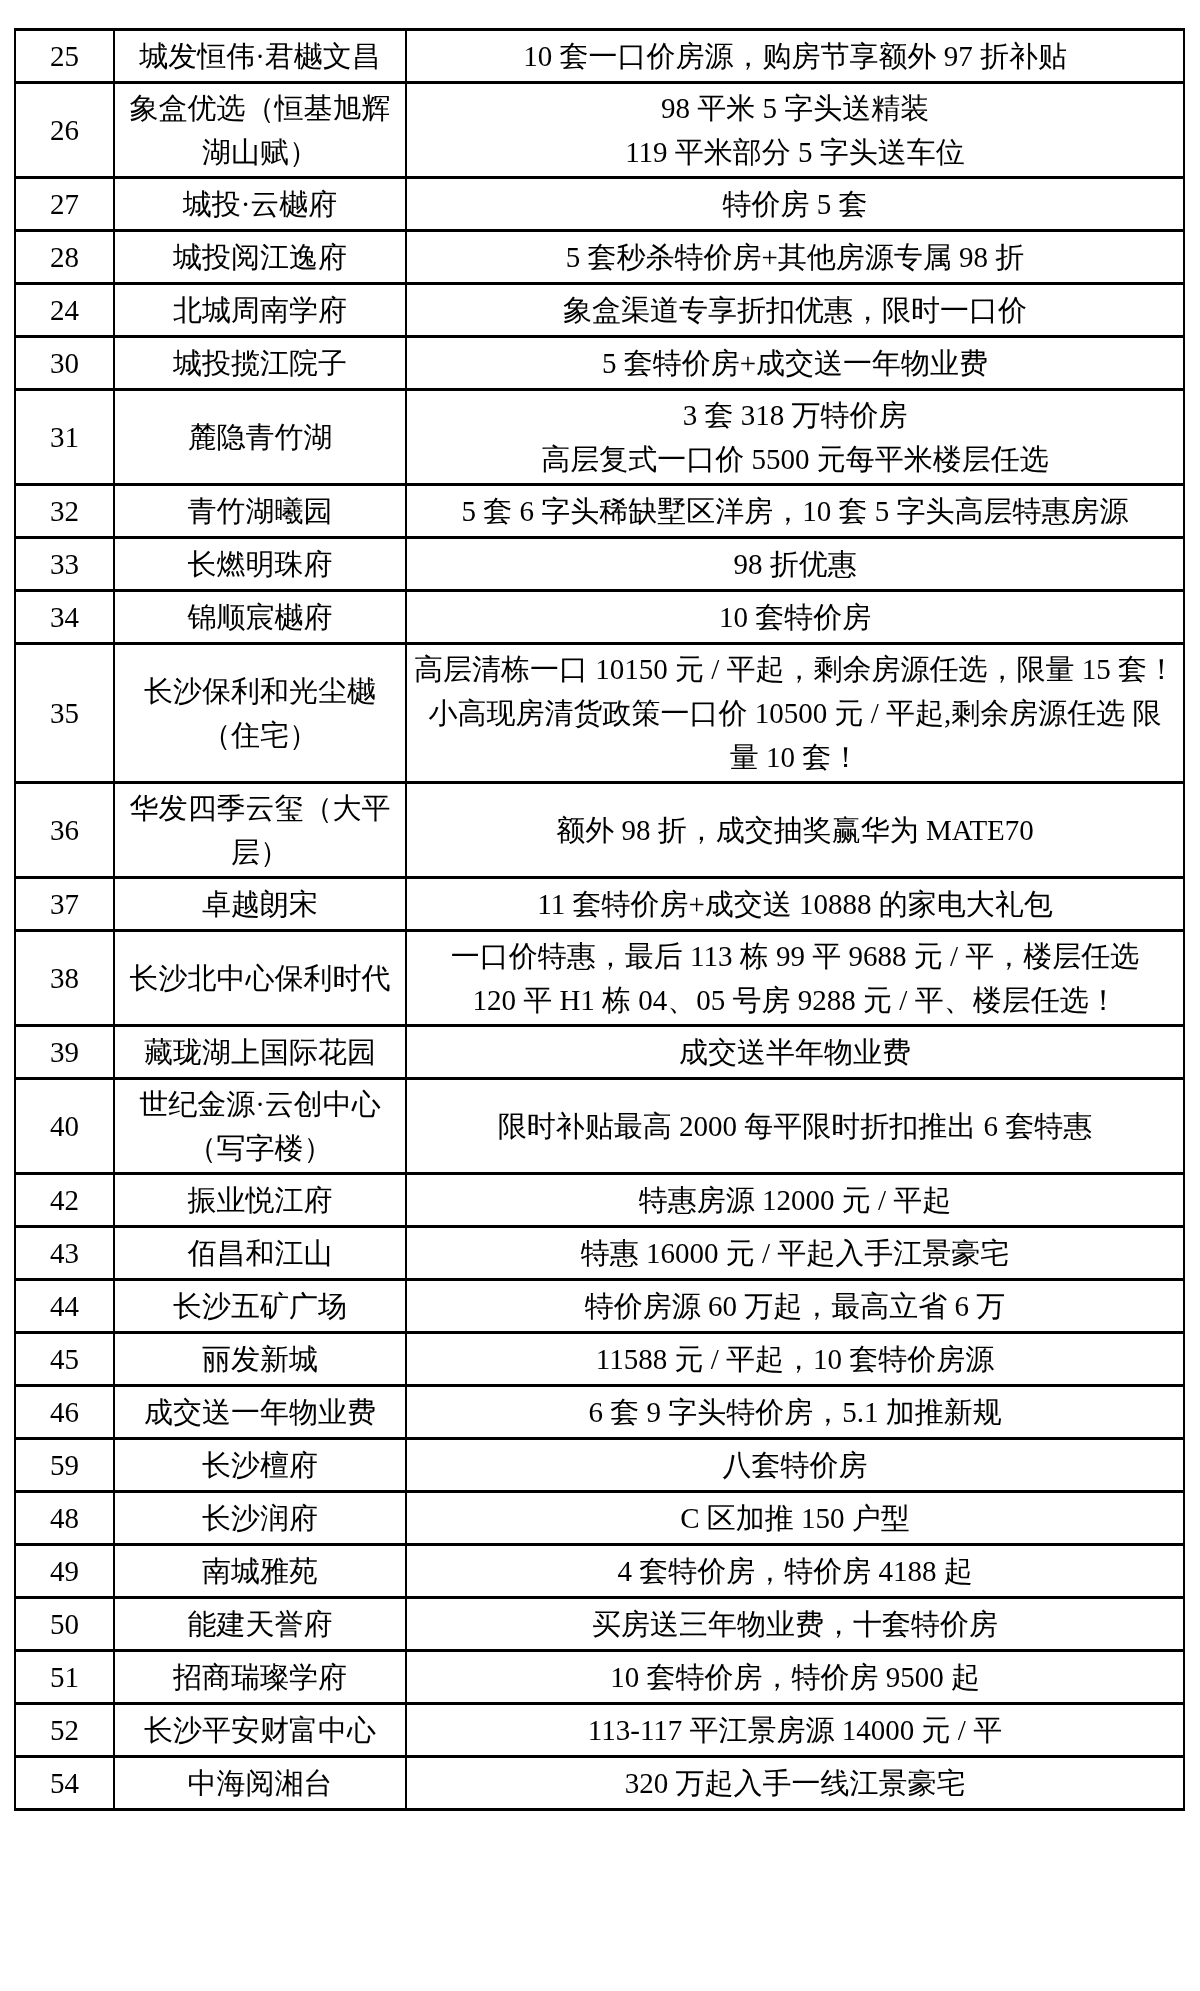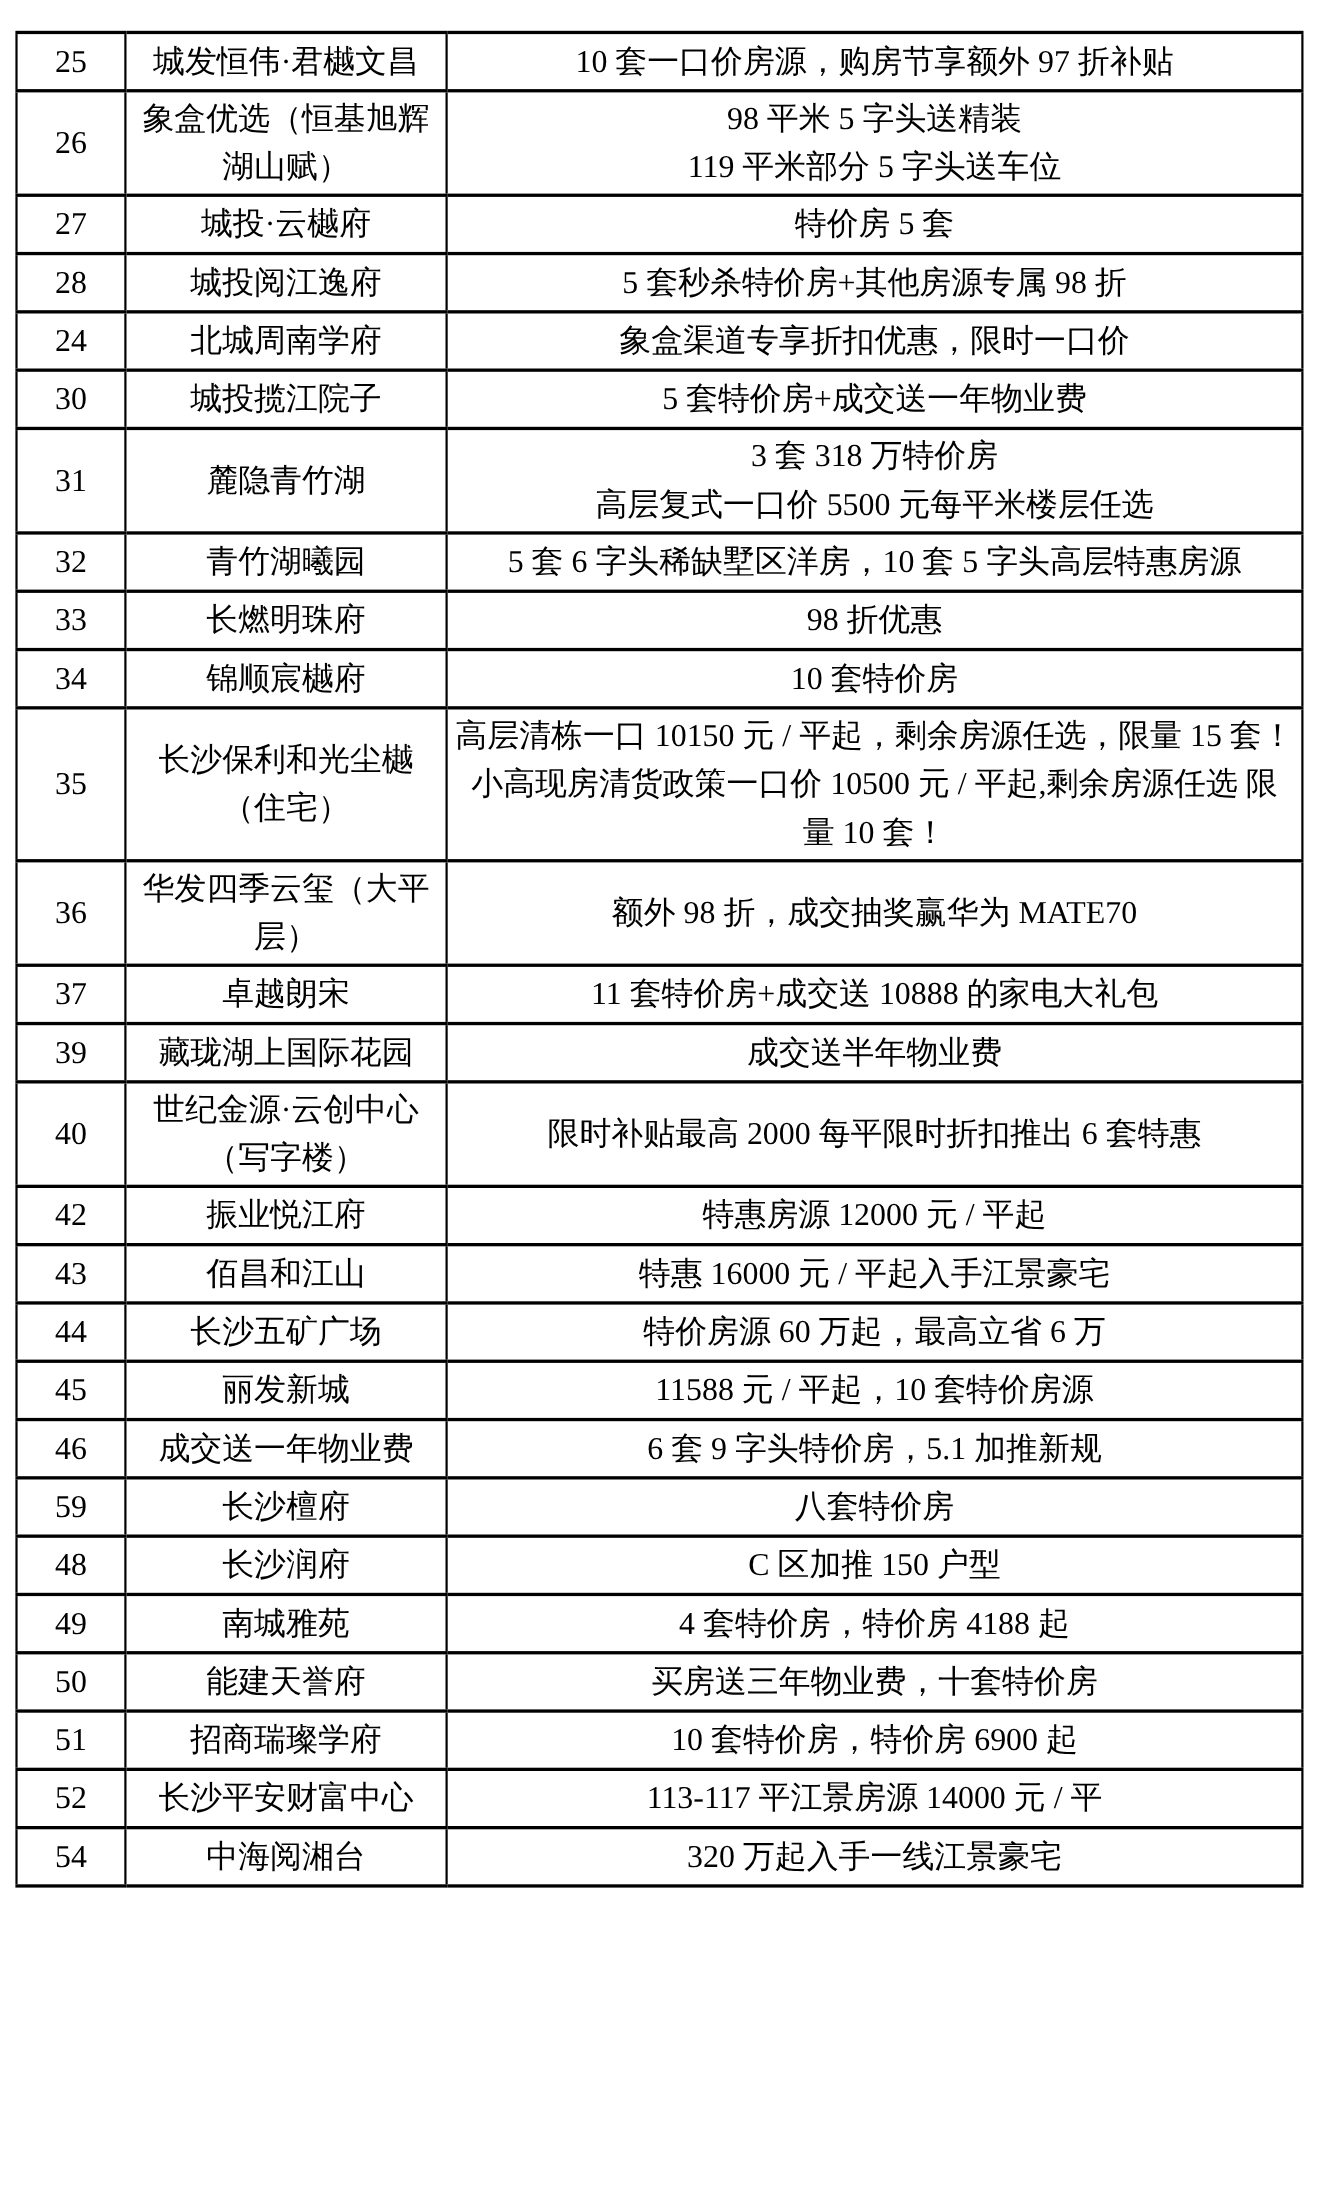--- a/index.html
+++ b/index.html
@@ -178,20 +178,30 @@
         </tr>
         <tr class="h1">
           <td class="col-num">37</td>
           <td class="col-name">
             <span class="line">卓越朗宋</span>
           </td>
           <td class="col-desc">
             <span class="line">11 套特价房+成交送 10888 的家电大礼包</span>
           </td>
         </tr>
+        <tr class="h2">
+          <td class="col-num">38</td>
+          <td class="col-name">
+            <span class="line">长沙北中心保利时代</span>
+          </td>
+          <td class="col-desc">
+            <span class="line">一口价特惠，最后 113 栋 99 平 9688 元 / 平，楼层任选</span>
+            <span class="line">120 平 H1 栋 04、05 号房 9288 元 / 平、楼层任选！</span>
+          </td>
+        </tr>
         <tr class="h1">
           <td class="col-num">39</td>
           <td class="col-name">
             <span class="line">藏珑湖上国际花园</span>
           </td>
           <td class="col-desc">
             <span class="line">成交送半年物业费</span>
           </td>
         </tr>
         <tr class="h2">
@@ -284,21 +294,21 @@
           <td class="col-desc">
             <span class="line">买房送三年物业费，十套特价房</span>
           </td>
         </tr>
         <tr class="h1">
           <td class="col-num">51</td>
           <td class="col-name">
             <span class="line">招商瑞璨学府</span>
           </td>
           <td class="col-desc">
-            <span class="line">10 套特价房，特价房 6900 起</span>
+            <span class="line">10 套特价房，特价房 9500 起</span>
           </td>
         </tr>
         <tr class="h1">
           <td class="col-num">52</td>
           <td class="col-name">
             <span class="line">长沙平安财富中心</span>
           </td>
           <td class="col-desc">
             <span class="line">113-117 平江景房源 14000 元 / 平</span>
           </td>

